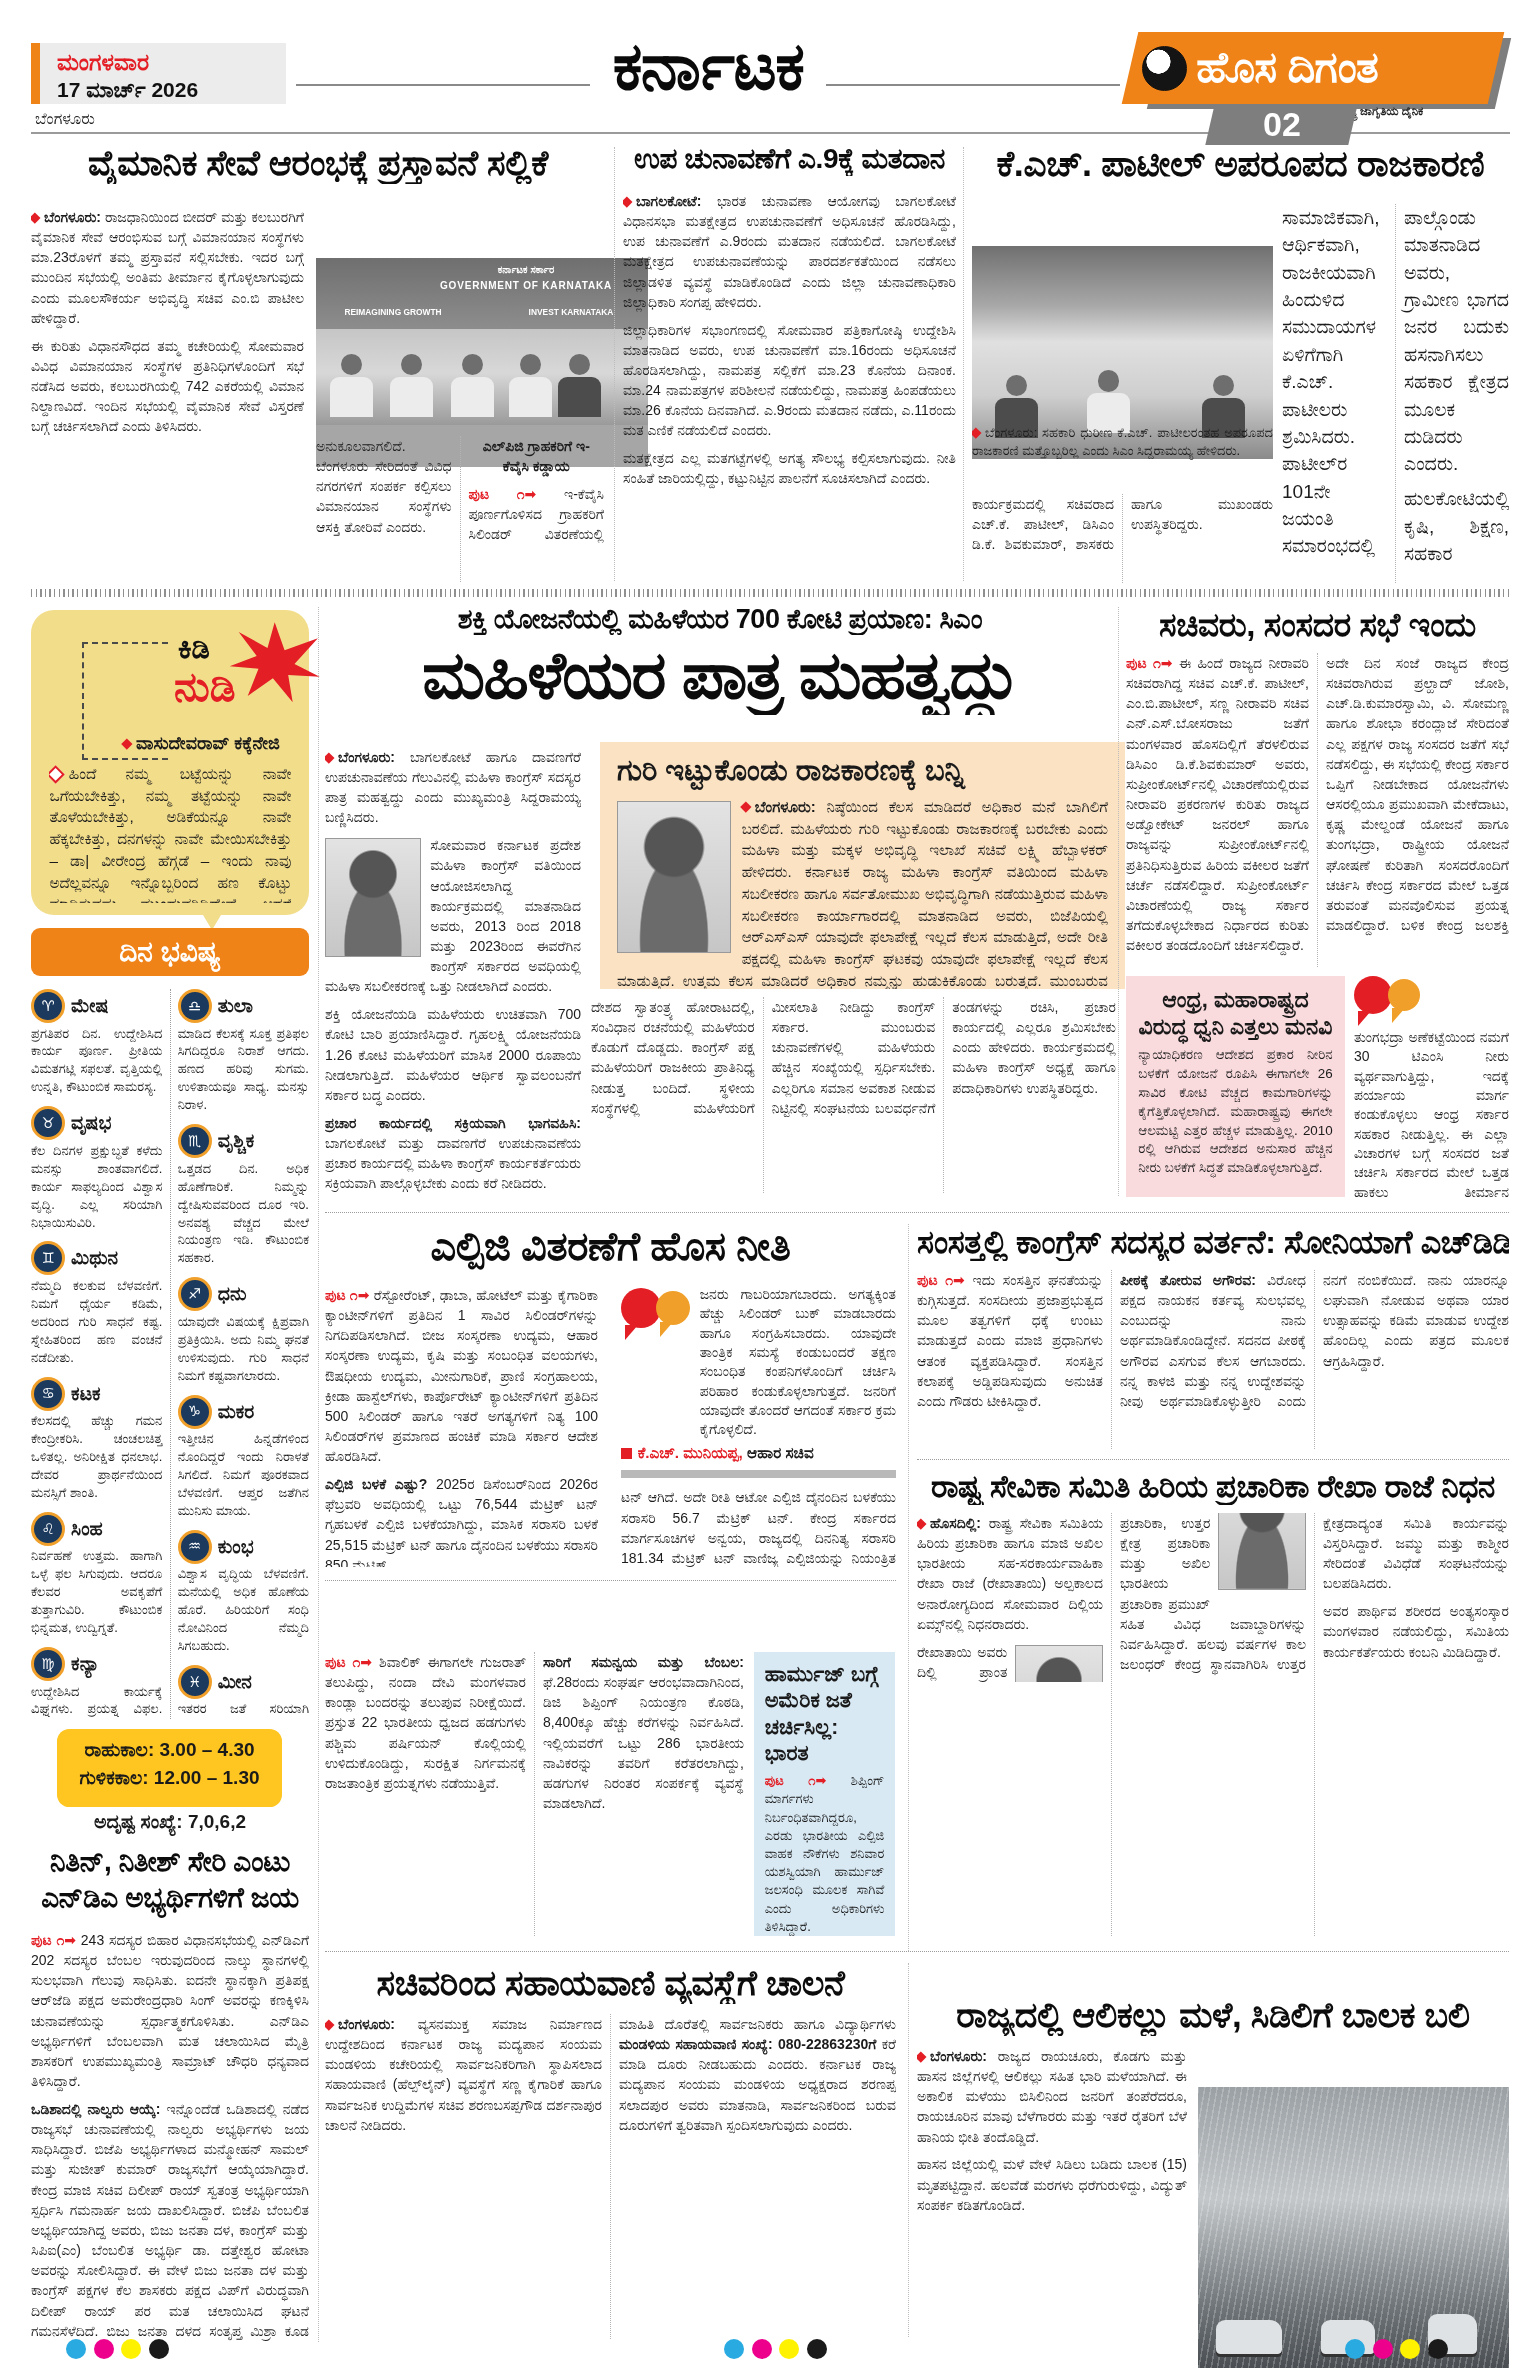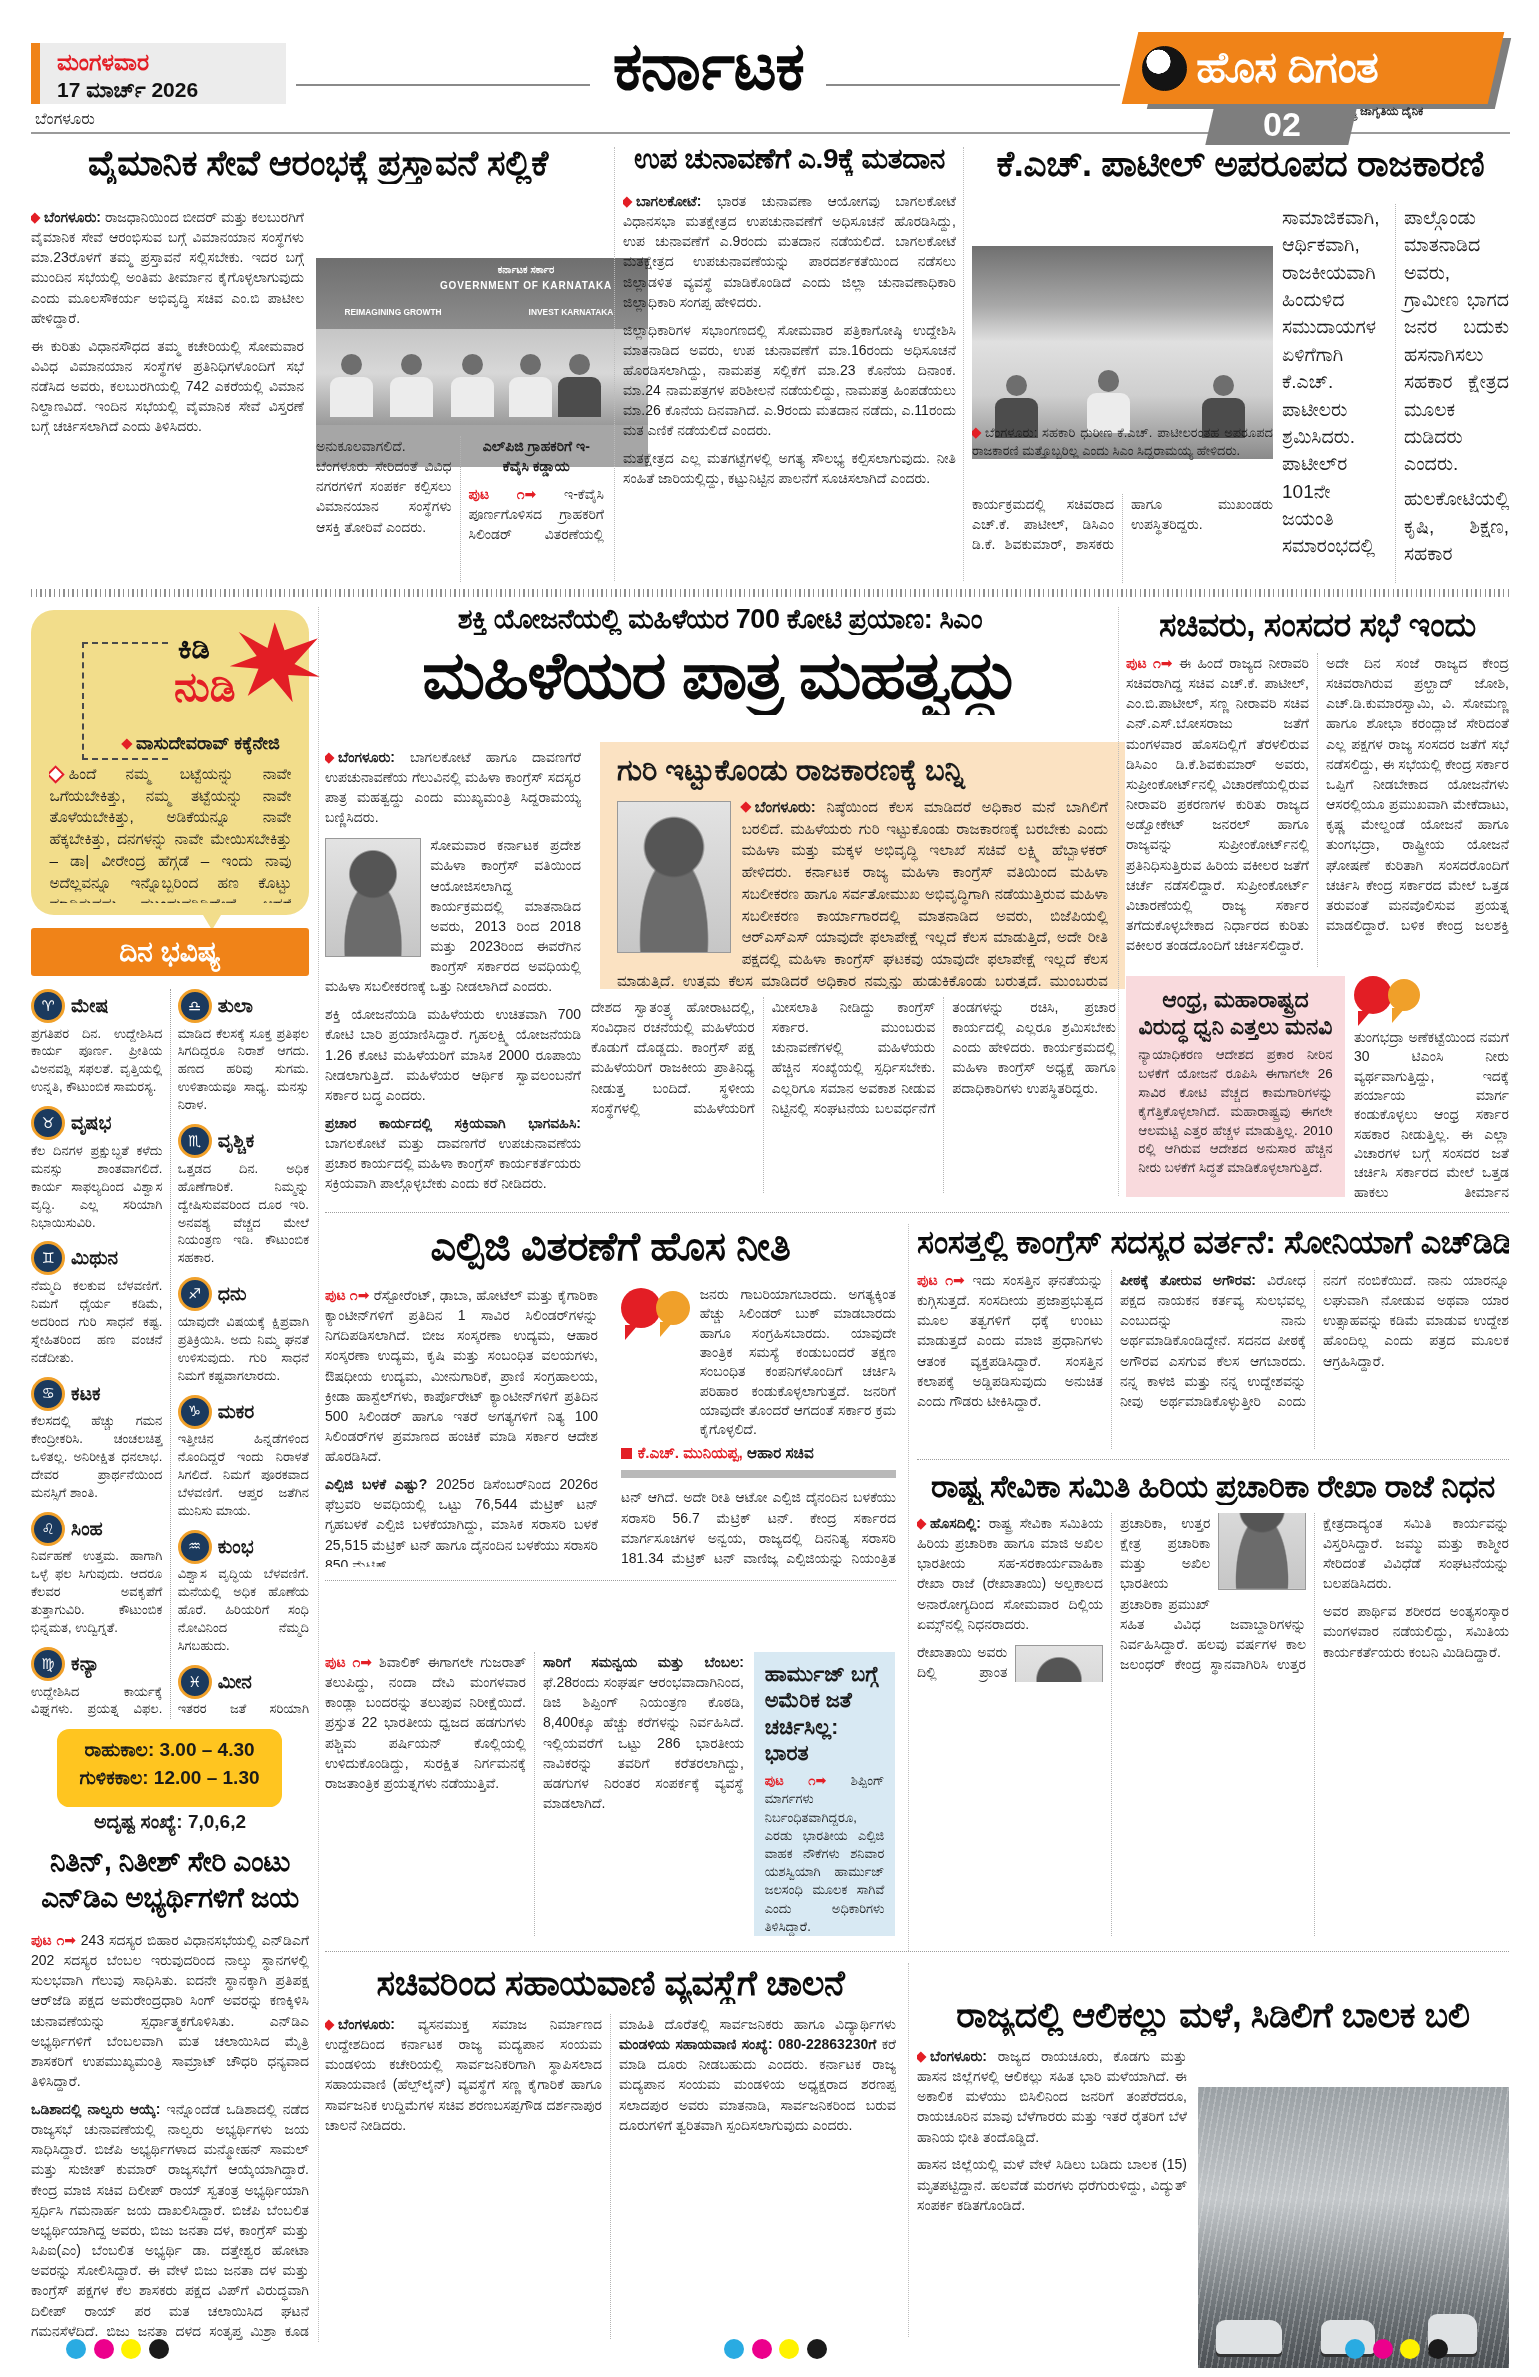--- a/index.html
+++ b/index.html
@@ -155,32 +155,32 @@
     <span class="spark" style="right:-10.7px;top:12.3px;width:90px;height:80px;"></span>
     <div class="abs" style="left:92px;top:123px;font-size:17.6px;font-weight:800;">
       <span class="diamond"></span><span>ವಾಸುದೇವರಾವ್ ಕಕ್ಕೆನೇಜಿ</span>
     </div>
     <div class="abs ofh" style="left:18.4px;top:153px;width:242px;height:140px;font-size:15.3px;line-height:1.42;text-align:justify;">
       <span class="odiamond"></span><span>ಹಿಂದೆ ನಮ್ಮ ಬಟ್ಟೆಯನ್ನು ನಾವೇ ಒಗೆಯಬೇಕಿತ್ತು, ನಮ್ಮ ತಟ್ಟೆಯನ್ನು ನಾವೇ ತೊಳೆಯಬೇಕಿತ್ತು, ಅಡಿಕೆಯನ್ನೂ ನಾವೇ ಹೆಕ್ಕಬೇಕಿತ್ತು, ದನಗಳನ್ನು ನಾವೇ ಮೇಯಿಸಬೇಕಿತ್ತು – ಡಾ| ವೀರೇಂದ್ರ ಹೆಗ್ಗಡೆ – ಇಂದು ನಾವು ಅದೆಲ್ಲವನ್ನೂ ಇನ್ನೊಬ್ಬರಿಂದ ಹಣ ಕೊಟ್ಟು ಮಾಡಿಸುವಷ್ಟು ಮುಂದುವರಿದಿದ್ದೇವೆ, ಆದರೆ ಅದಕ್ಕಾಗಿ ಮಾಡಿದ ಬ್ಯಾಂಕ್ ಸಾಲವನ್ನು ನಾವೇ ದುಡಿದು ನಾವೇ ಕಟ್ಟುತ್ತೇವೆ!</span>
     </div>
     <span class="tail"></span>
   </div>
 
-  <div class="abs" style="left:31px;top:928px;width:278px;height:48px;background:#f08318;border-radius:3px;display:flex;align-items:center;justify-content:center;">
+  <div class="abs" style="left:31px;top:928px;width:278px;height:48px;background:#f08318;border-radius:9px;display:flex;align-items:center;justify-content:center;">
     <span style="font-size:28px;font-weight:800;color:#fff;">ದಿನ ಭವಿಷ್ಯ</span>
   </div>
 
   <div class="abs zcols ofh" style="left:31px;top:989px;width:278px;height:730px;">
     <div>
       <div class="zitem">
           <div class="zhead">
             <span class="zicon">♈</span>
             <span>ಮೇಷ</span>
           </div>
-          <div class="ztext">ಪ್ರಗತಿಪರ ದಿನ. ಉದ್ದೇಶಿಸಿದ ಕಾರ್ಯ ಪೂರ್ಣ. ಪ್ರೀತಿಯ ವಿಅನವಶ್ಲಿ ಸಫಲತೆ. ವೃತ್ತಿಯಲ್ಲಿ ಉನ್ನತಿ, ಕೌಟುಂಬಿಕ ಸಾಮರಸ್ಯ.</div>
+          <div class="ztext">ಪ್ರಗತಿಪರ ದಿನ. ಉದ್ದೇಶಿಸಿದ ಕಾರ್ಯ ಪೂರ್ಣ. ಪ್ರೀತಿಯ ವಿಮತಗಟ್ಲಿ ಸಫಲತೆ. ವೃತ್ತಿಯಲ್ಲಿ ಉನ್ನತಿ, ಕೌಟುಂಬಿಕ ಸಾಮರಸ್ಯ.</div>
         </div>
       <div class="zitem">
           <div class="zhead">
             <span class="zicon">♉</span>
             <span>ವೃಷಭ</span>
           </div>
           <div class="ztext">ಕೆಲ ದಿನಗಳ ಪ್ರಕ್ಷುಬ್ಧತೆ ಕಳೆದು ಮನಸ್ಸು ಶಾಂತವಾಗಲಿದೆ. ಕಾರ್ಯ ಸಾಫಲ್ಯದಿಂದ ವಿಶ್ವಾಸ ವೃದ್ಧಿ. ಎಲ್ಲ ಸರಿಯಾಗಿ ನಿಭಾಯಿಸುವಿರಿ.</div>
         </div>
       <div class="zitem">
           <div class="zhead">

